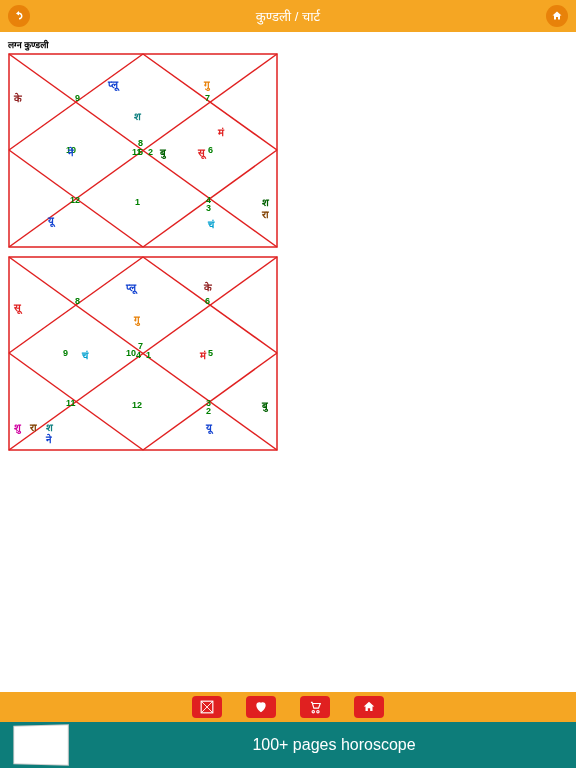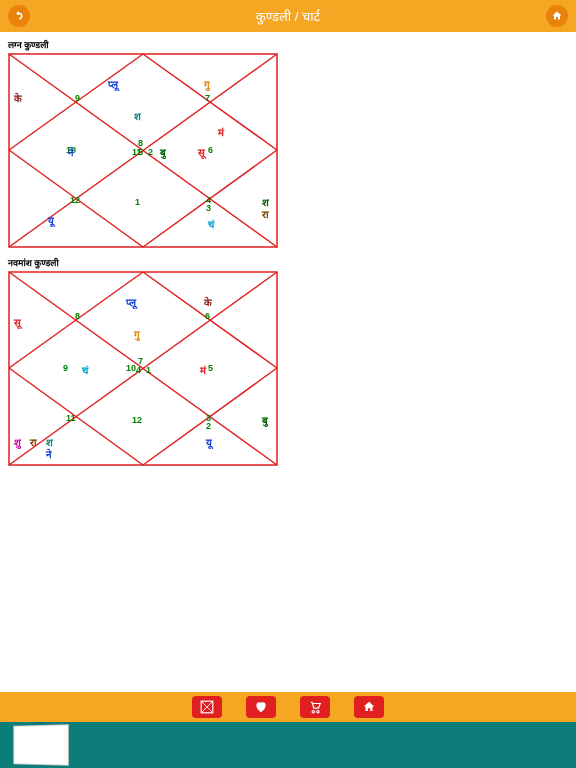--- a/index.html
+++ b/index.html
@@ -76,21 +76,20 @@
     <span class="planet c-red" style="left:210px;top:72px">मं</span>
     <span class="planet c-blue" style="left:60px;top:92px">ने</span>
     <span class="planet c-dgreen" style="left:152px;top:92px">बु</span>
     <span class="planet c-red" style="left:190px;top:92px">सू</span>
     <span class="planet c-blue" style="left:40px;top:160px">यू</span>
     <span class="planet c-cyan" style="left:200px;top:164px">चं</span>
     <span class="planet c-dgreen" style="left:254px;top:142px">श</span>
     <span class="planet c-brown" style="left:254px;top:154px">रा</span>
   </div>
 
-  <div class="chart-label">नवमांश कुण्डली</div>
   <div class="kundli">
     <svg width="270" height="195">
       <rect x="1" y="1" width="268" height="193" fill="none" stroke="#e02020" stroke-width="1.5"></rect>
       <line x1="1" y1="1" x2="269" y2="194" stroke="#e02020" stroke-width="1.5"></line>
       <line x1="269" y1="1" x2="1" y2="194" stroke="#e02020" stroke-width="1.5"></line>
       <line x1="135" y1="1" x2="1" y2="97" stroke="#e02020" stroke-width="1.5"></line>
       <line x1="135" y1="1" x2="269" y2="97" stroke="#e02020" stroke-width="1.5"></line>
       <line x1="1" y1="97" x2="135" y2="194" stroke="#e02020" stroke-width="1.5"></line>
       <line x1="269" y1="97" x2="135" y2="194" stroke="#e02020" stroke-width="1.5"></line>
     </svg>
@@ -145,14 +144,15 @@
         <path d="M12 3l9 8h-3v8h-4v-5h-4v5H6v-8H3z"></path>
       </svg>
   </div>
 </div>
 
 <div class="ad">
   <div class="ad-book">
     <div class="ad-book-inner"></div>
   </div>
   <div class="ad-text">
+    <div class="ad-sub">100+ pages horoscope</div>
   </div>
 </div>
 
 </body></html>

